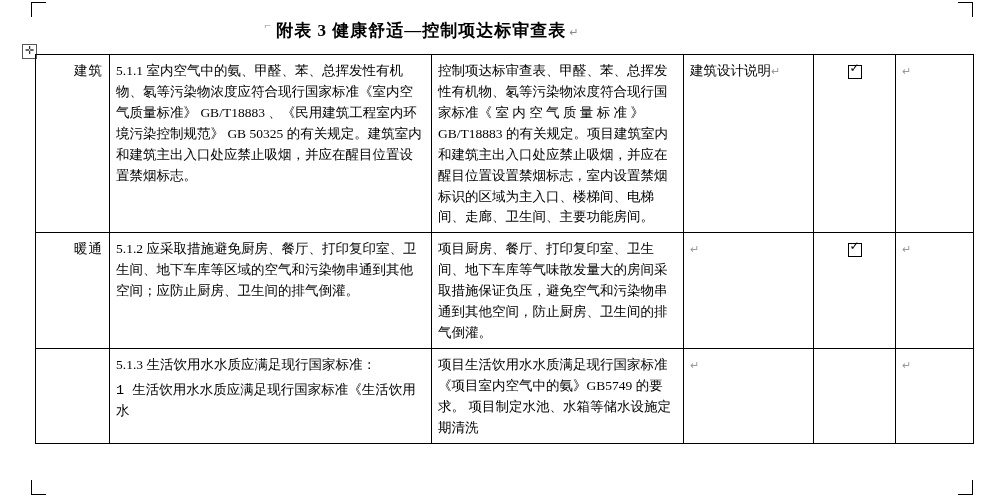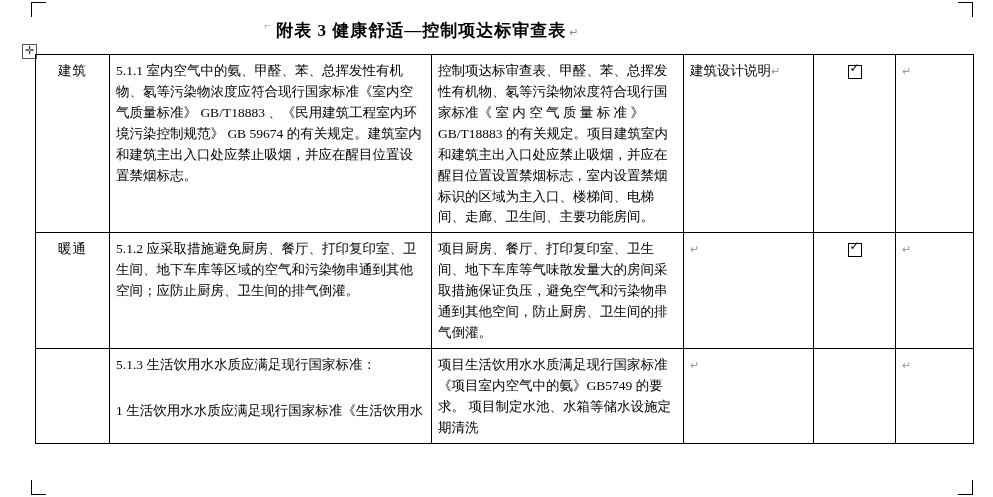--- a/index.html
+++ b/index.html
@@ -98,21 +98,21 @@
   table.doc td.head {
     text-align: center;
     vertical-align: middle;
     font-weight: bold;
     font-size: 15px;
     letter-spacing: 2px;
     padding: 7px 4px;
     height: 26px;
   }
   td.major {
-    text-align: center;
+    text-align: right;
     vertical-align: middle;
     font-size: 14.5px;
     letter-spacing: 1px;
   }
   td.centercell {
     text-align: center;
     vertical-align: middle;
   }
   .chk {
     display: inline-block;
@@ -132,21 +132,21 @@
     color: #000;
   }
   .pm {
     color: #9a9a9a;
     font-size: 11px;
     font-family: "Liberation Sans", sans-serif;
   }
   .clause {
     display: block;
   }
-  .clause + .clause { margin-top: 25px; }
+  .clause + .clause { margin-top: 5px; font-family: Liberation Mono, monospace; }
 
   
   col.c1 { width: 74px; }
   col.c2 { width: 322px; }
   col.c3 { width: 252px; }
   col.c4 { width: 130px; }
   col.c5 { width: 82px; }
   col.c6 { width: 78px; }
 </style>
 </head>
@@ -172,21 +172,21 @@
         <col class="c3">
         <col class="c4">
         <col class="c5">
         <col class="c6">
     </colgroup>
     <tbody>
 
       <tr>
         <td class="major">建筑</td>
         <td>
-            <span class="clause">5.1.1 室内空气中的氨、甲醛、苯、总挥发性有机物、氡等污染物浓度应符合现行国家标准《室内空气质量标准》 GB/T18883 、《民用建筑工程室内环境污染控制规范》 GB 59674 的有关规定。建筑室内和建筑主出入口处应禁止吸烟，并应在醒目位置设置禁烟标志。</span>
+            <span class="clause">5.1.1 室内空气中的氨、甲醛、苯、总挥发性有机物、氡等污染物浓度应符合现行国家标准《室内空气质量标准》 GB/T18883 、《民用建筑工程室内环境污染控制规范》 GB 50325 的有关规定。建筑室内和建筑主出入口处应禁止吸烟，并应在醒目位置设置禁烟标志。</span>
           </td>
         <td><span>控制项达标审查表、甲醛、苯、总挥发性有机物、氡等污染物浓度符合现行国家标准《 室 内 空 气 质 量 标 准 》GB/T18883 的有关规定。项目建筑室内和建筑主出入口处应禁止吸烟，并应在醒目位置设置禁烟标志，室内设置禁烟标识的区域为主入口、楼梯间、电梯间、走廊、卫生间、主要功能房间。</span></td>
         <td><span>建筑设计说明</span><span class="pm">↵</span></td>
         <td class="centercell"><span class="chk"></span></td>
         <td><span class="pm">↵</span></td>
       </tr>
 
       <tr>
         <td class="major">暖通</td>
         <td>

